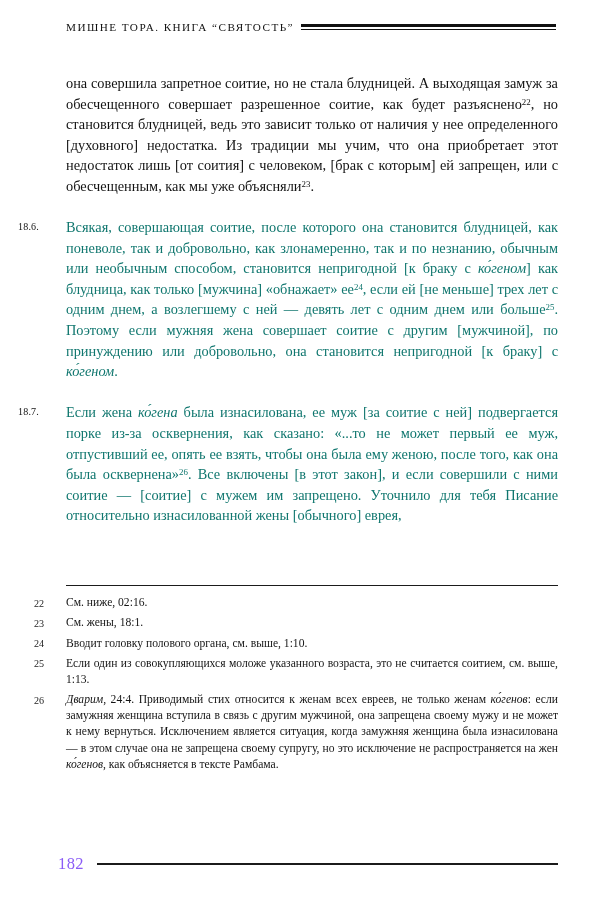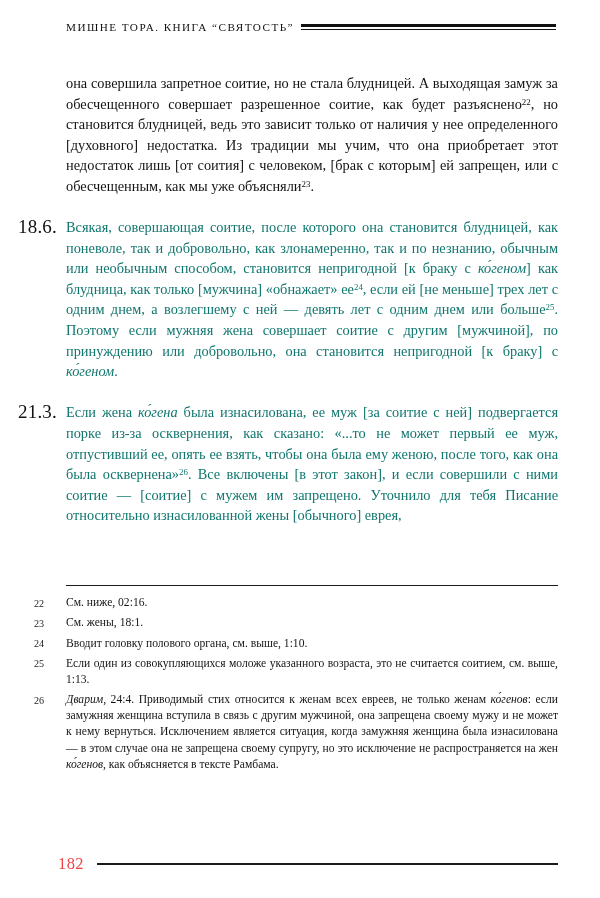--- a/index.html
+++ b/index.html
@@ -88,21 +88,21 @@
   .section {
     position: relative;
     margin-top: 20.5px;
     padding-left: 48px;
   }
   .section .secnum {
     position: absolute;
     left: 0;
     top: 0;
     width: 43px;
-    font-size: 19px;
+    font-size: 10px;
     line-height: 20.6px;
     color: #121212;
     font-variant-numeric: oldstyle-nums;
     letter-spacing: 0.2px;
   }
   .section .secbody {
     font-size: 14.35px;
     line-height: 20.6px;
     text-align: justify;
     color: #0f766e;
@@ -162,21 +162,21 @@
     position: absolute;
     left: 58px;
     bottom: 24px;
     display: flex;
     align-items: center;
     width: 500px;
     gap: 13px;
   }
   .folio-num {
     font-size: 16.5px;
-    color: #ef4444;
+    color: #8b5cf6;
     font-variant-numeric: oldstyle-nums;
     letter-spacing: 0.4px;
     white-space: nowrap;
   }
   .folio-rule {
     flex: 1 1 auto;
     height: 1.35px;
     background: #1b1b1b;
   }
 </style>
@@ -193,21 +193,21 @@
   <div class="textblock">
 
     <p class="para lead"><span>она совершила запретное соитие, но не стала блудницей. А выходящая замуж за обесчещенного совершает разрешенное соитие, как будет разъяснено</span><sup>22</sup><span>, но становится блудницей, ведь это зависит только от наличия у нее определенного [духовного] недостатка. Из традиции мы учим, что она приобретает этот недостаток лишь [от соития] с человеком, [брак с которым] ей запрещен, или с обесчещенным, как мы уже объясняли</span><sup>23</sup><span>.</span></p>
 
     <div class="section">
       <span class="secnum">18.6.</span>
       <p class="secbody"><span>Всякая, совершающая соитие, после которого она становится блудницей, как поневоле, так и добровольно, как злонамеренно, так и по незнанию, обычным или необычным способом, становится непригодной [к браку с </span><i>ко́геном</i><span>] как блудница, как только [мужчина] «обнажает» ее</span><sup>24</sup><span>, если ей [не меньше] трех лет с одним днем, а возлегшему с ней — девять лет с одним днем или больше</span><sup>25</sup><span>. Поэтому если мужняя жена совершает соитие с другим [мужчиной], по принуждению или добровольно, она становится непригодной [к браку] с </span><i>ко́геном</i><span>.</span></p>
     </div>
 
     <div class="section">
-      <span class="secnum">21.3.</span>
+      <span class="secnum">18.7.</span>
       <p class="secbody"><span>Если жена </span><i>ко́гена</i><span> была изнасилована, ее муж [за соитие с ней] подвергается порке из-за осквернения, как сказано: «...то не может первый ее муж, отпустивший ее, опять ее взять, чтобы она была ему женою, после того, как она была осквернена»</span><sup>26</sup><span>. Все включены [в этот закон], и если совершили с ними соитие — [соитие] с мужем им запрещено. Уточнило для тебя Писание относительно изнасилованной жены [обычного] еврея,</span></p>
     </div>
 
   </div>
 
   <div class="footnotes">
     <div class="fn-rule"></div>
     <ul class="fn-list">
 
       <li class="fn">

